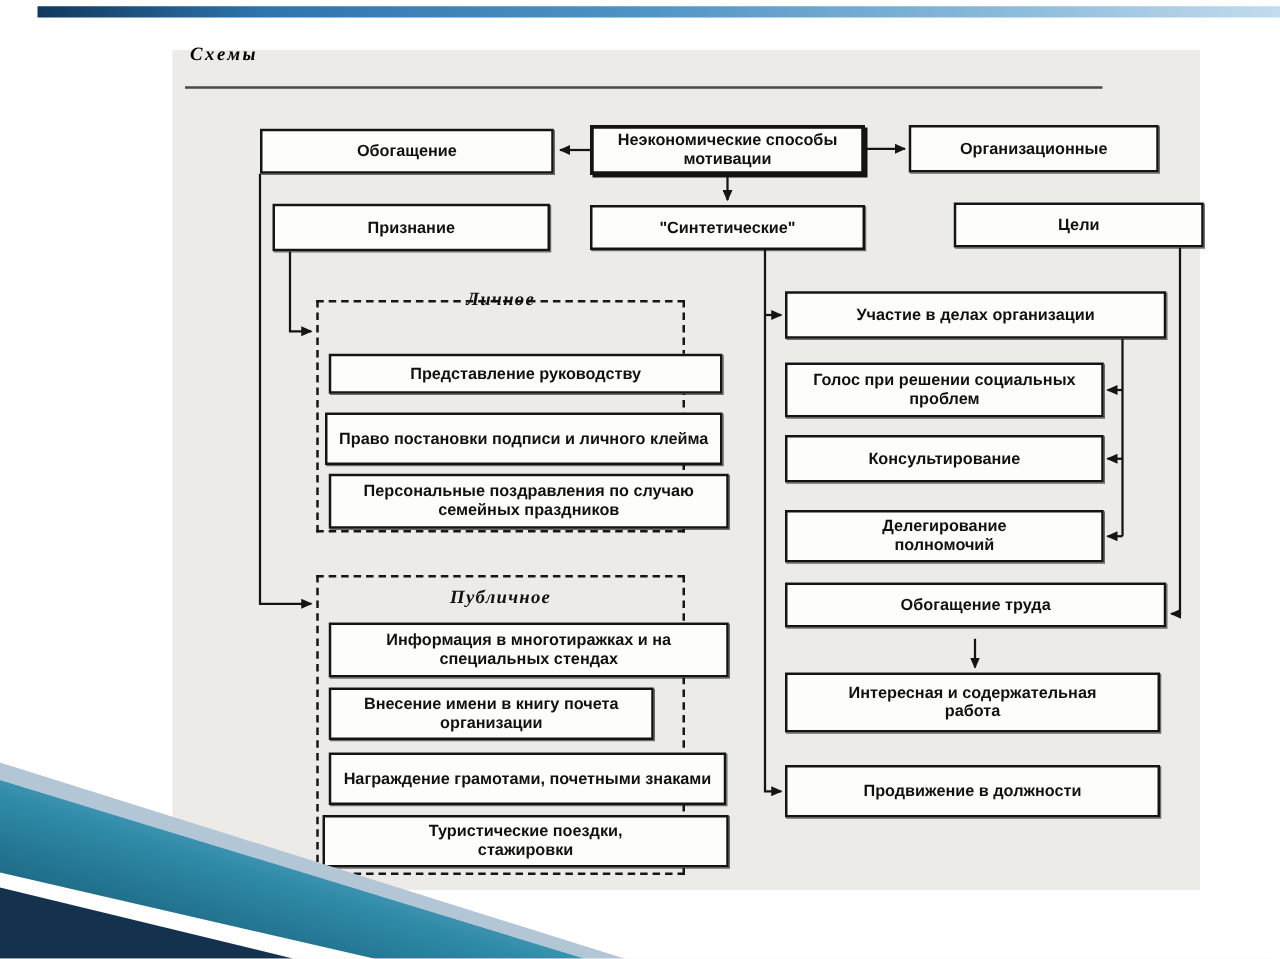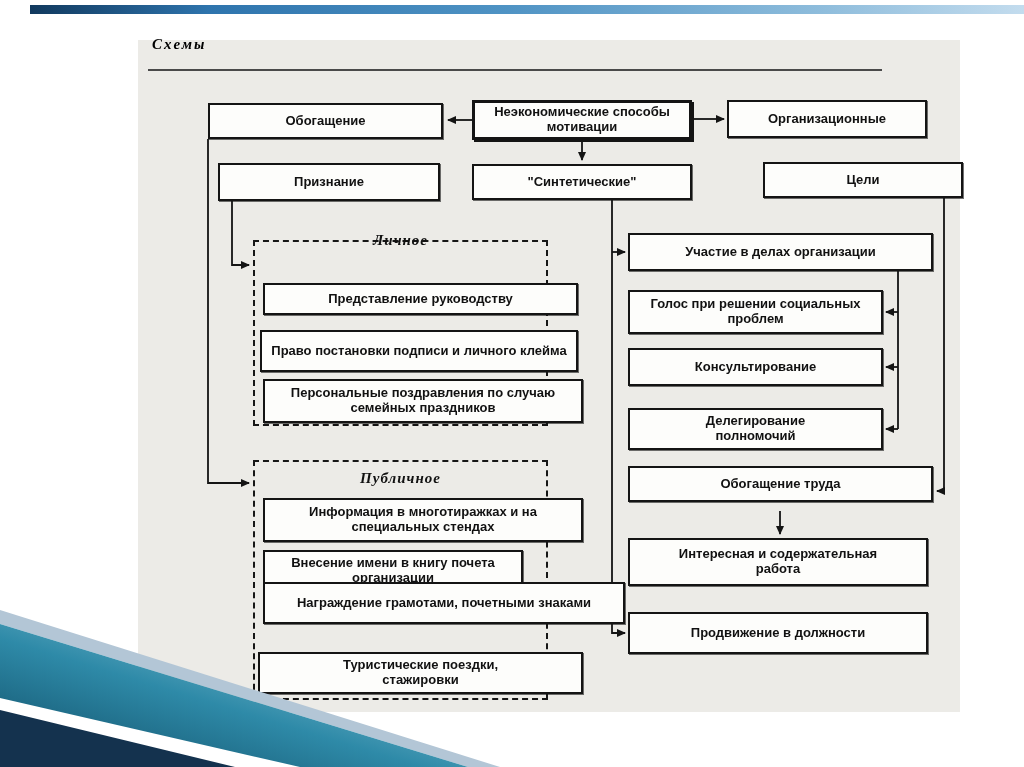--- a/index.html
+++ b/index.html
@@ -53,21 +53,21 @@
   #grp-personal { left:253px; top:240px; width:295px; height:186px; }
   #lbl-personal { left:253px; top:232px; width:295px; }
   #p0 { left:263px; top:283px; width:315px; height:32px; }
   #p1 { left:260px; top:330px; width:318px; height:42px; }
   #p2 { left:263px; top:379px; width:320px; height:44px; }
 
   #grp-public { left:253px; top:460px; width:295px; height:240px; }
   #lbl-public { left:253px; top:470px; width:295px; }
   #b0 { left:263px; top:498px; width:320px; height:44px; }
   #b1 { left:263px; top:550px; width:260px; height:42px; }
-  #b2 { left:263px; top:582px; width:362px; height:42px; }
+  #b2 { left:263px; top:602px; width:318px; height:42px; }
   #b3 { left:258px; top:652px; width:325px; height:42px; padding:2px 44px; }
 
   #r0 { left:628px; top:233px; width:305px; height:38px; }
   #r1 { left:628px; top:290px; width:255px; height:44px; }
   #r2 { left:628px; top:348px; width:255px; height:38px; }
   #r3 { left:628px; top:408px; width:255px; height:42px; padding:16px 50px; }
   #r4 { left:628px; top:466px; width:305px; height:36px; }
   #r5 { left:628px; top:538px; width:300px; height:48px; padding:18px 48px; }
   #r6 { left:628px; top:612px; width:300px; height:42px; }
 </style>

